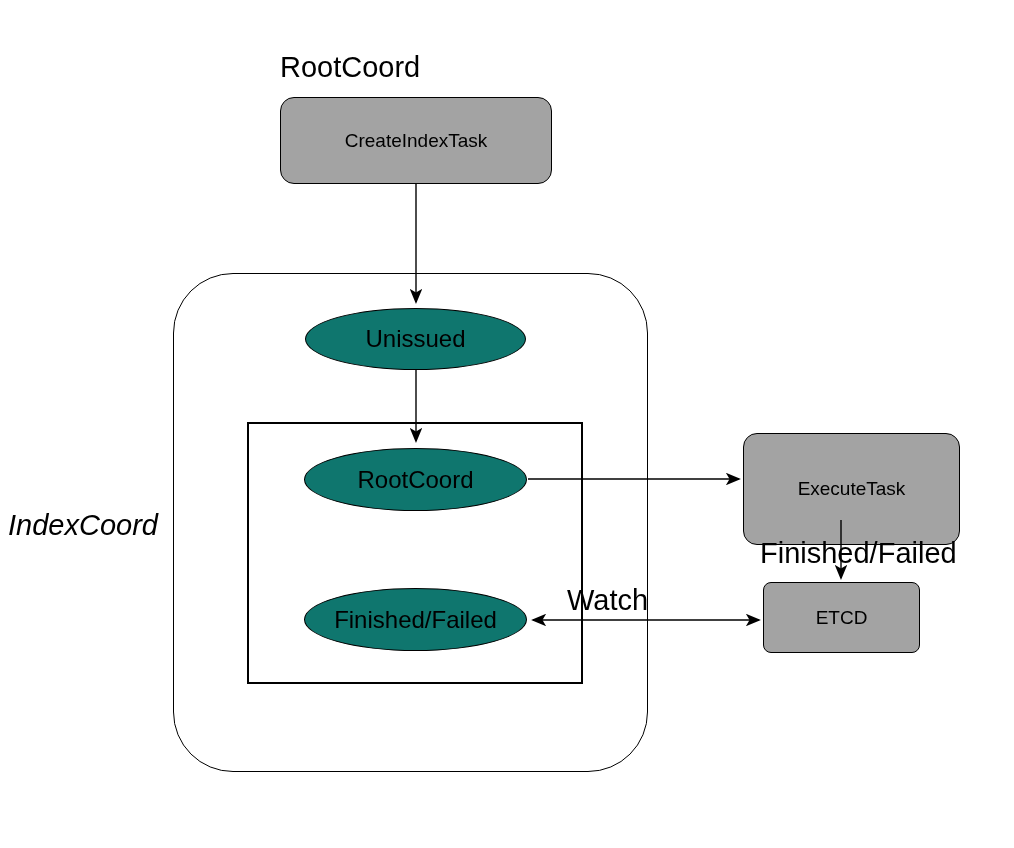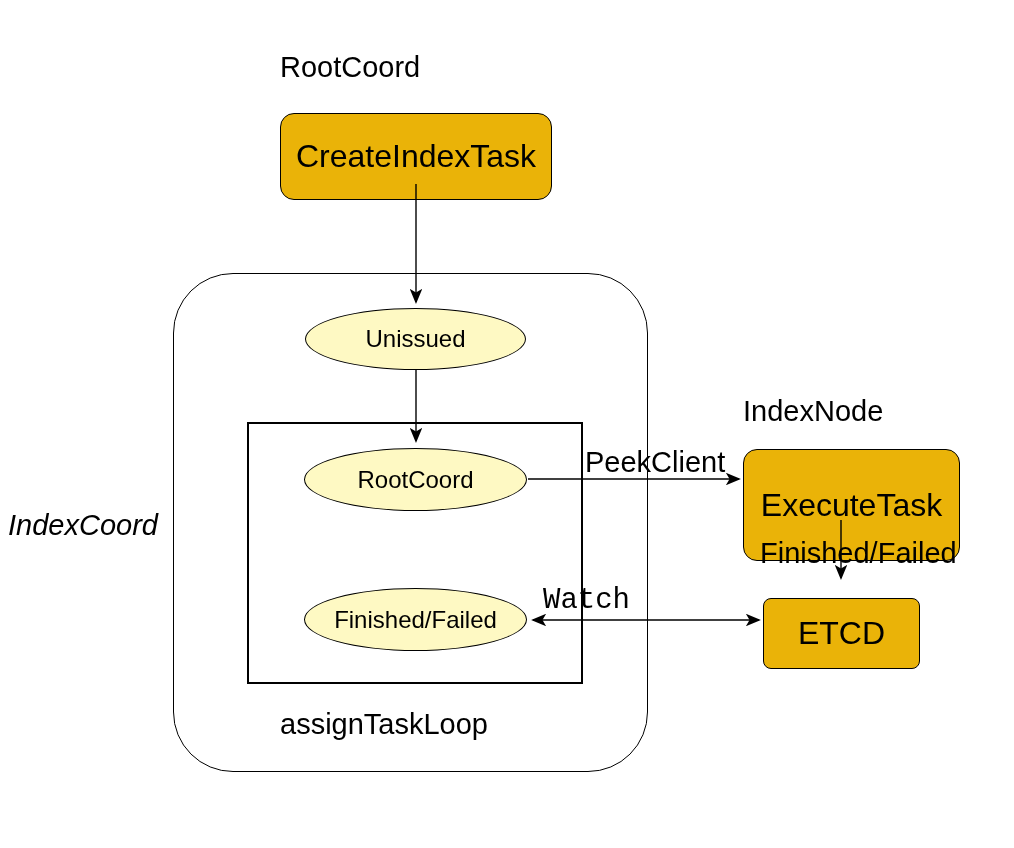--- a/index.html
+++ b/index.html
@@ -20,32 +20,31 @@
   .txt {
     font-size: 29px;
     line-height: 1.15;
     color: #000000;
     text-align: left;
     white-space: nowrap;
   }
   .node-box {
     border: 1.4px solid #000000;
     border-radius: 14px;
-    background: #eab308;
+    background: #a3a3a3;
     display: flex;
     align-items: center;
     justify-content: center;
-    font-size: 32px;
+    font-size: 19px;
     box-sizing: border-box;
-    margin-top: 16px;
   }
   .node-ellipse {
     border: 1.4px solid #000000;
     border-radius: 50%;
-    background: #fef9c3;
+    background: #0f766e;
     display: flex;
     align-items: center;
     justify-content: center;
     font-size: 24px;
     box-sizing: border-box;
   }
   .container-rounded {
     border: 1.4px solid #000000;
     border-radius: 60px;
     background: transparent;
@@ -63,47 +62,44 @@
     pointer-events: none;
   }
 </style>
 </head>
 <body>
 
 <div id="canvas">
 
   <div class="abs txt" style="left:280px; top:51px; width:272px;">RootCoord</div>
 
-  <div class="abs txt" style="left:743px; top:395px; width:217px;">IndexNode</div>
 
   <div class="abs txt" style="left:8px; top:509px; width:162px;font-style:italic;">IndexCoord</div>
 
   <div class="abs container-rounded" style="left:173px; top:273px; width:475px; height:499px;"></div>
 
   <div class="abs container-rect" style="left:247px; top:422px; width:336px; height:262px;"></div>
 
-  <div class="abs txt" style="left:280px; top:708px; width:272px;">assignTaskLoop</div>
 
   <div class="abs node-box" style="left:280px; top:97px; width:272px; height:87px;">CreateIndexTask</div>
 
   <div class="abs node-ellipse" style="left:305px; top:308px; width:221px; height:62px;">Unissued</div>
 
   <div class="abs node-ellipse" style="left:304px; top:448px; width:223px; height:63px;">RootCoord</div>
 
   <div class="abs node-ellipse" style="left:304px; top:588px; width:223px; height:63px;">Finished/Failed</div>
 
   <div class="abs node-box" style="left:743px; top:433px; width:217px; height:112px;">ExecuteTask</div>
 
   <div class="abs node-box" style="left:763px; top:582px; width:157px; height:71px; border-radius:8px;">ETCD</div>
 
-  <div class="abs txt" style="left:585px; top:446px; width:148px;">PeekClient</div>
 
   <div class="abs txt" style="left:760px; top:537px; width:202px;">Finished/Failed</div>
 
-  <div class="abs txt" style="left:543px; top:584px; width:160px;font-family:Liberation Mono, monospace;">Watch</div>
+  <div class="abs txt" style="left:567px; top:584px; width:160px;">Watch</div>
 
   <svg id="edges" width="1014" height="848" viewBox="0 0 1014 848">
     <defs>
       <marker id="arrow" viewBox="0 0 12 10" refX="10.5" refY="5" markerWidth="11" markerHeight="9" orient="auto-start-reverse">
         <path d="M0,0 L12,5 L0,10 L3,5 Z" fill="#000000"></path>
       </marker>
     </defs>
     <line x1="416" y1="184" x2="416" y2="302" stroke="#000000" stroke-width="1.4" marker-end="url(#arrow)"></line>
     <line x1="416" y1="370" x2="416" y2="441" stroke="#000000" stroke-width="1.4" marker-end="url(#arrow)"></line>
     <line x1="528" y1="479" x2="739" y2="479" stroke="#000000" stroke-width="1.4" marker-end="url(#arrow)"></line>

